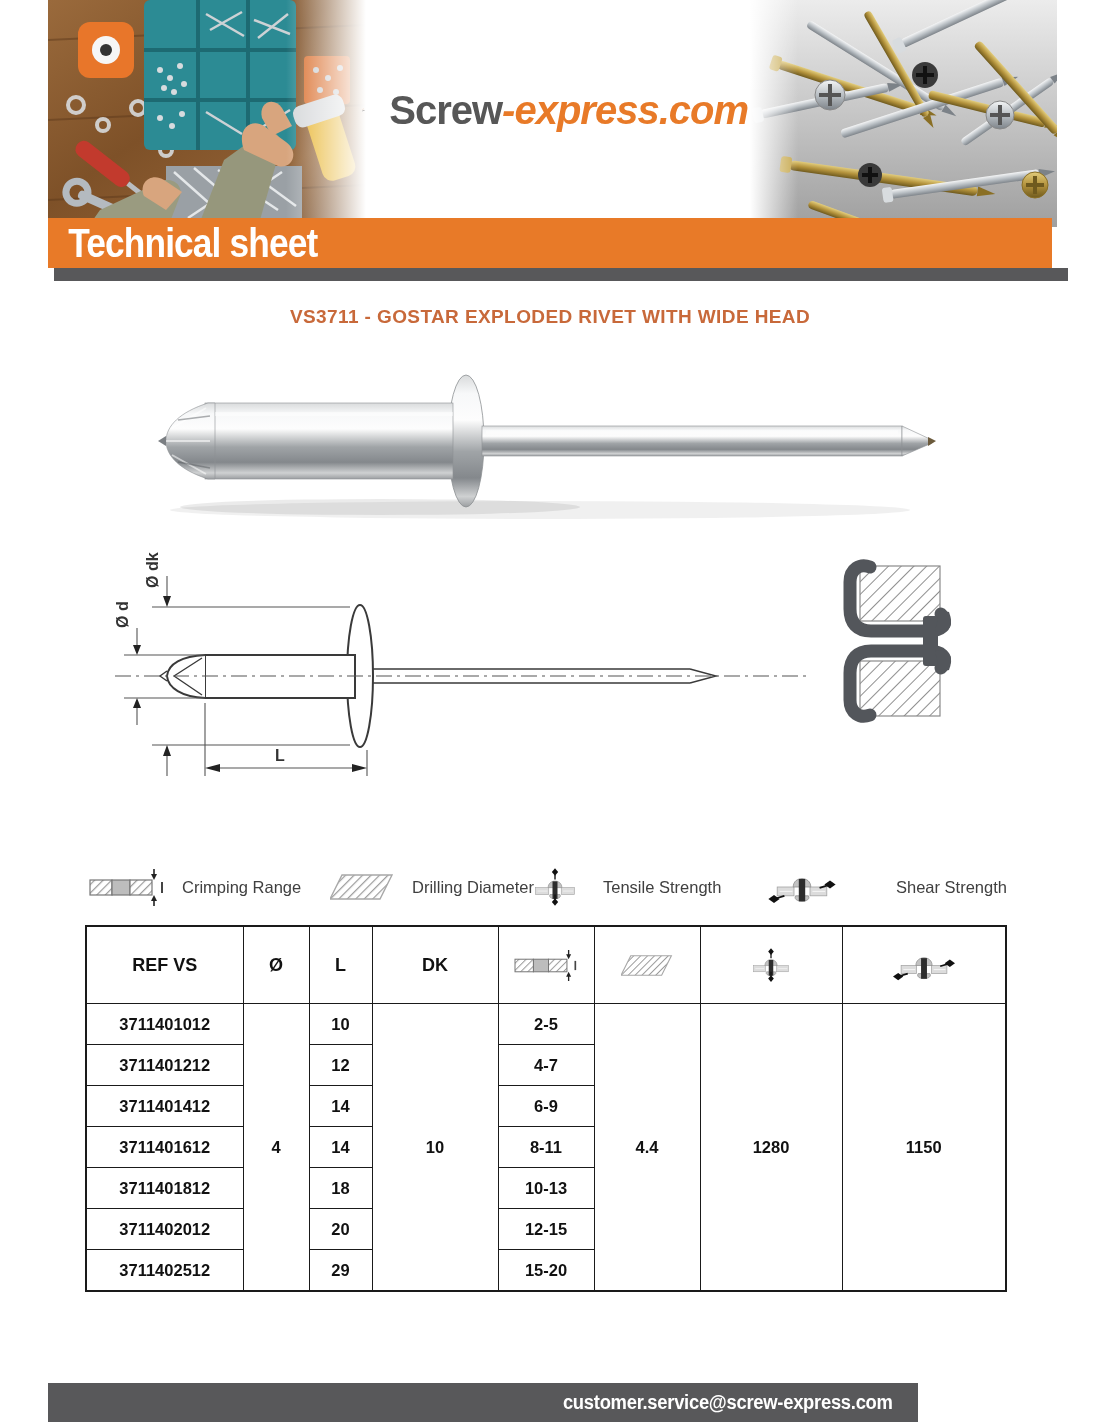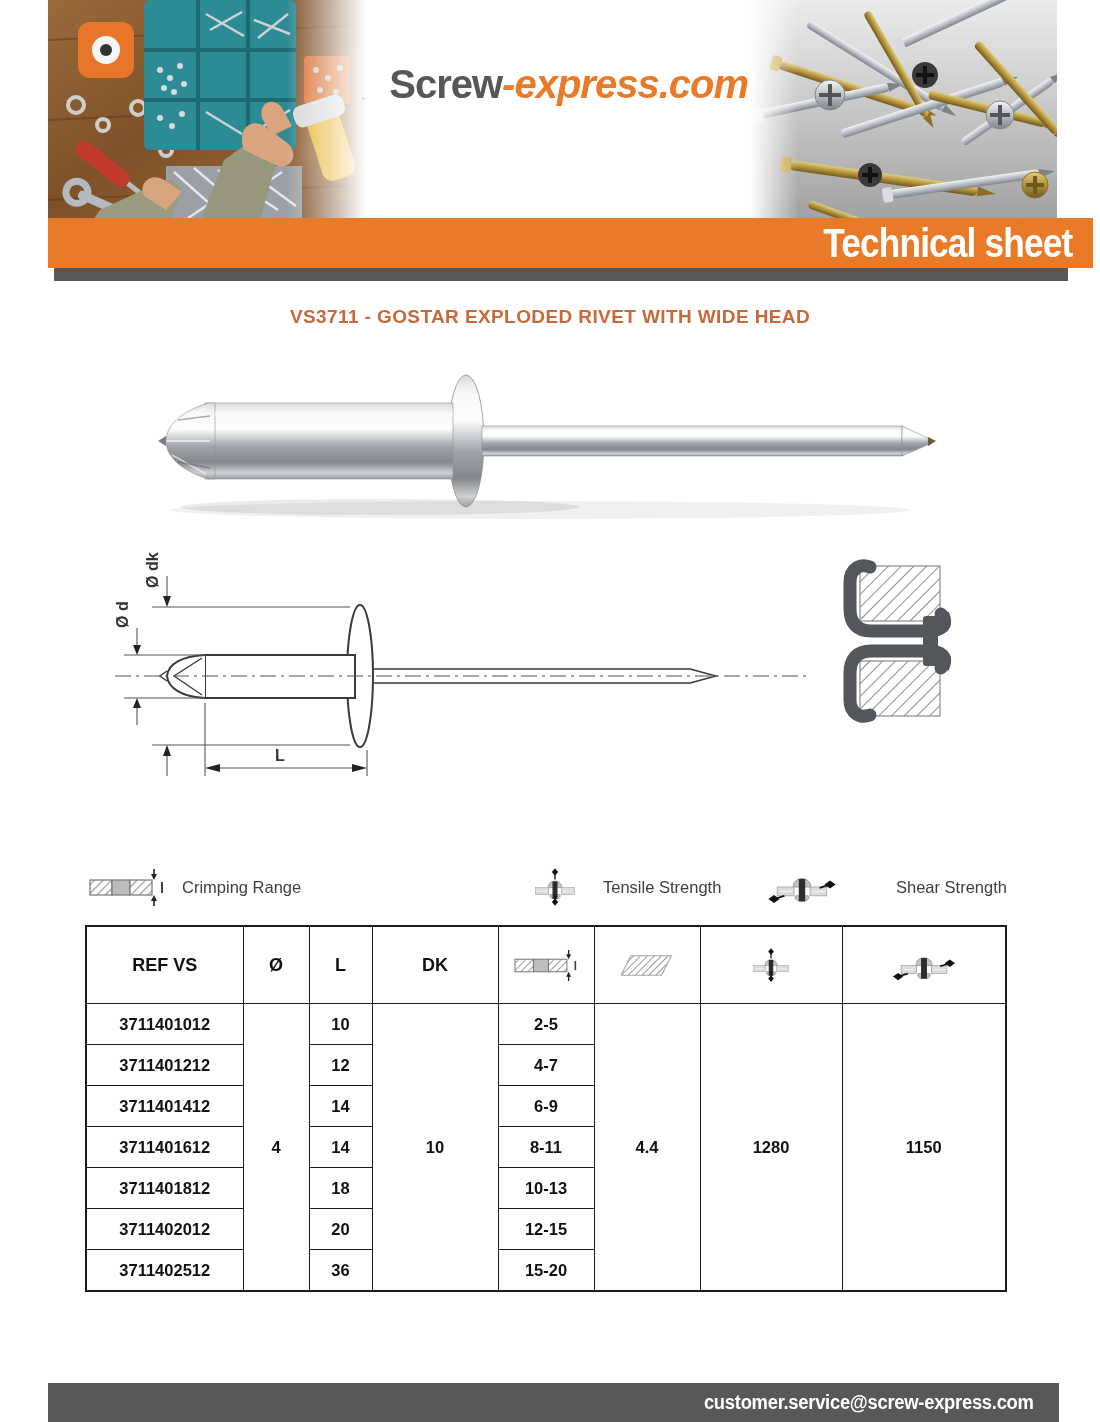--- a/index.html
+++ b/index.html
@@ -8,27 +8,27 @@
     background:#ffffff;overflow:hidden;
     font-family:"Liberation Sans","DejaVu Sans",sans-serif;
   }
   .abs{position:absolute;}
 
   
   .photo{position:absolute;top:0;height:227px;overflow:hidden;}
   .photo-left{left:48px;width:318px;}
   .photo-right{left:750px;width:307px;}
   .logo{position:absolute;left:362px;top:62px;width:386px;height:96px;
-        display:flex;align-items:flex-start;gap:24px;}
+        display:flex;align-items:center;gap:24px;}
   .logo-text{font-size:40px;font-weight:bold;letter-spacing:-1px;white-space:nowrap;}
   .logo-word1{color:#575757;}
   .logo-word2{color:#e87a28;font-style:italic;}
 
   .banner{position:absolute;left:48px;top:218px;width:1004px;height:50px;
-          background:#e87a28;display:flex;align-items:center;justify-content:flex-end;padding-left:41px;}
+          background:#e87a28;display:flex;align-items:center;justify-content:flex-start;}
   .banner-title{color:#ffffff;font-size:41px;font-weight:bold;letter-spacing:-1px;
           transform:scaleX(.86);transform-origin:center;line-height:50px;}
   .banner-shadow{position:absolute;left:54px;top:268px;width:1014px;height:13px;background:#58585a;}
 
   .doc-title{position:absolute;left:0;top:306px;width:1100px;text-align:center;
           color:#c8693a;font-size:19px;font-weight:bold;letter-spacing:.4px;}
 
   
   .legend-item{position:absolute;top:862px;height:50px;display:flex;align-items:center;}
   .legend-label{color:#404040;font-size:16.5px;white-space:nowrap;}
@@ -38,21 +38,21 @@
           border-collapse:collapse;table-layout:fixed;}
   table.spec th,table.spec td{
           border:1.5px solid #1a1a1a;text-align:center;vertical-align:middle;
           font-weight:bold;color:#111;padding:0;}
   table.spec{border:2px solid #1a1a1a;}
   table.spec th{font-size:18px;height:76px;}
   table.spec td{font-size:16.5px;height:40px;}
   td.ref-cell{font-size:17px;}
 
   
-  .footer-bar{position:absolute;left:48px;top:1383px;width:1011px;height:39px;
+  .footer-bar{position:absolute;left:48px;top:1383px;width:870px;height:39px;
           background:#58585a;display:flex;align-items:center;justify-content:flex-end;}
   .footer-email{color:#ffffff;font-size:20px;font-weight:bold;letter-spacing:-.3px;
           transform:scaleX(.92);transform-origin:right center;padding-right:28px;}
 
   svg{display:block;}
 </style>
 </head>
 <body>
 
 <div class="page">
@@ -416,20 +416,26 @@
       <path d="M90,93 Q112,90 104,112 L95,114 Z" fill="#53565b"></path>
     </g>
   </svg>
 
   <div class="legend-item" style="left:88px;gap:16px">
     <svg width="78" height="37" viewBox="0 0 78 37">
         <use href="#sym-crimp"></use>
       </svg>
     <span class="legend-label">Crimping Range</span>
   </div>
+  <div class="legend-item" style="left:330px;gap:18px">
+    <svg width="64" height="28" viewBox="0 0 64 28">
+        <use href="#sym-drill"></use>
+      </svg>
+    <span class="legend-label">Drilling Diameter</span>
+  </div>
   <div class="legend-item" style="left:535px;gap:28px">
     <svg width="40" height="56" viewBox="0 0 64 60">
         <use href="#sym-tensile"></use>
       </svg>
     <span class="legend-label">Tensile Strength</span>
   </div>
   <div class="legend-item" style="left:768px;gap:60px">
     <svg width="68" height="40" viewBox="0 0 84 50">
         <use href="#sym-shear"></use>
       </svg>
@@ -504,21 +510,21 @@
       <td>18</td>
       <td>10-13</td>
     </tr>
     <tr>
       <td class="ref-cell">3711402012</td>
       <td>20</td>
       <td>12-15</td>
     </tr>
     <tr>
       <td class="ref-cell">3711402512</td>
-      <td>36</td>
+      <td>29</td>
       <td>15-20</td>
     </tr>
   </tbody>
     </table>
 
   <div class="footer-bar">
     <span class="footer-email">customer.service@screw-express.com</span>
   </div>
 
 </div>

